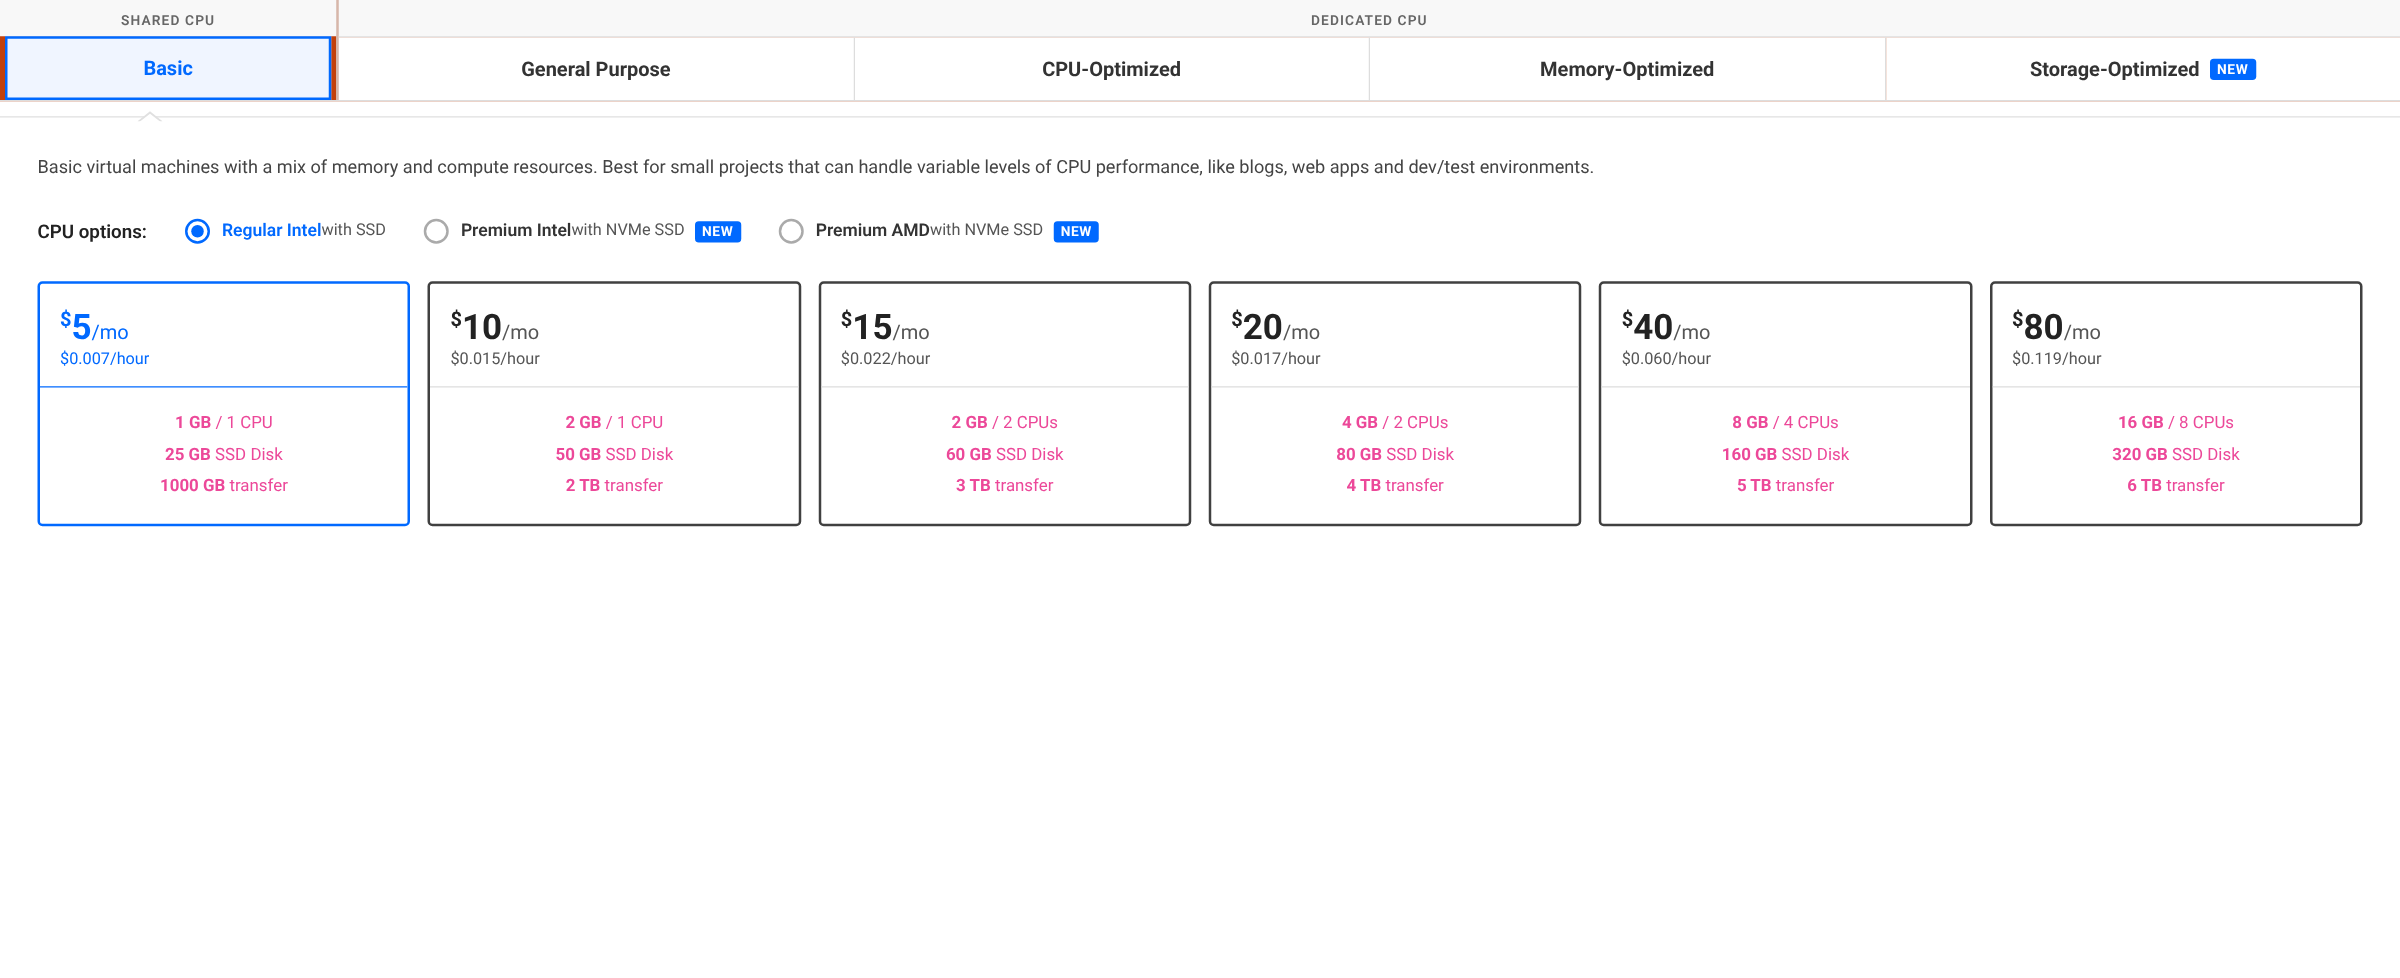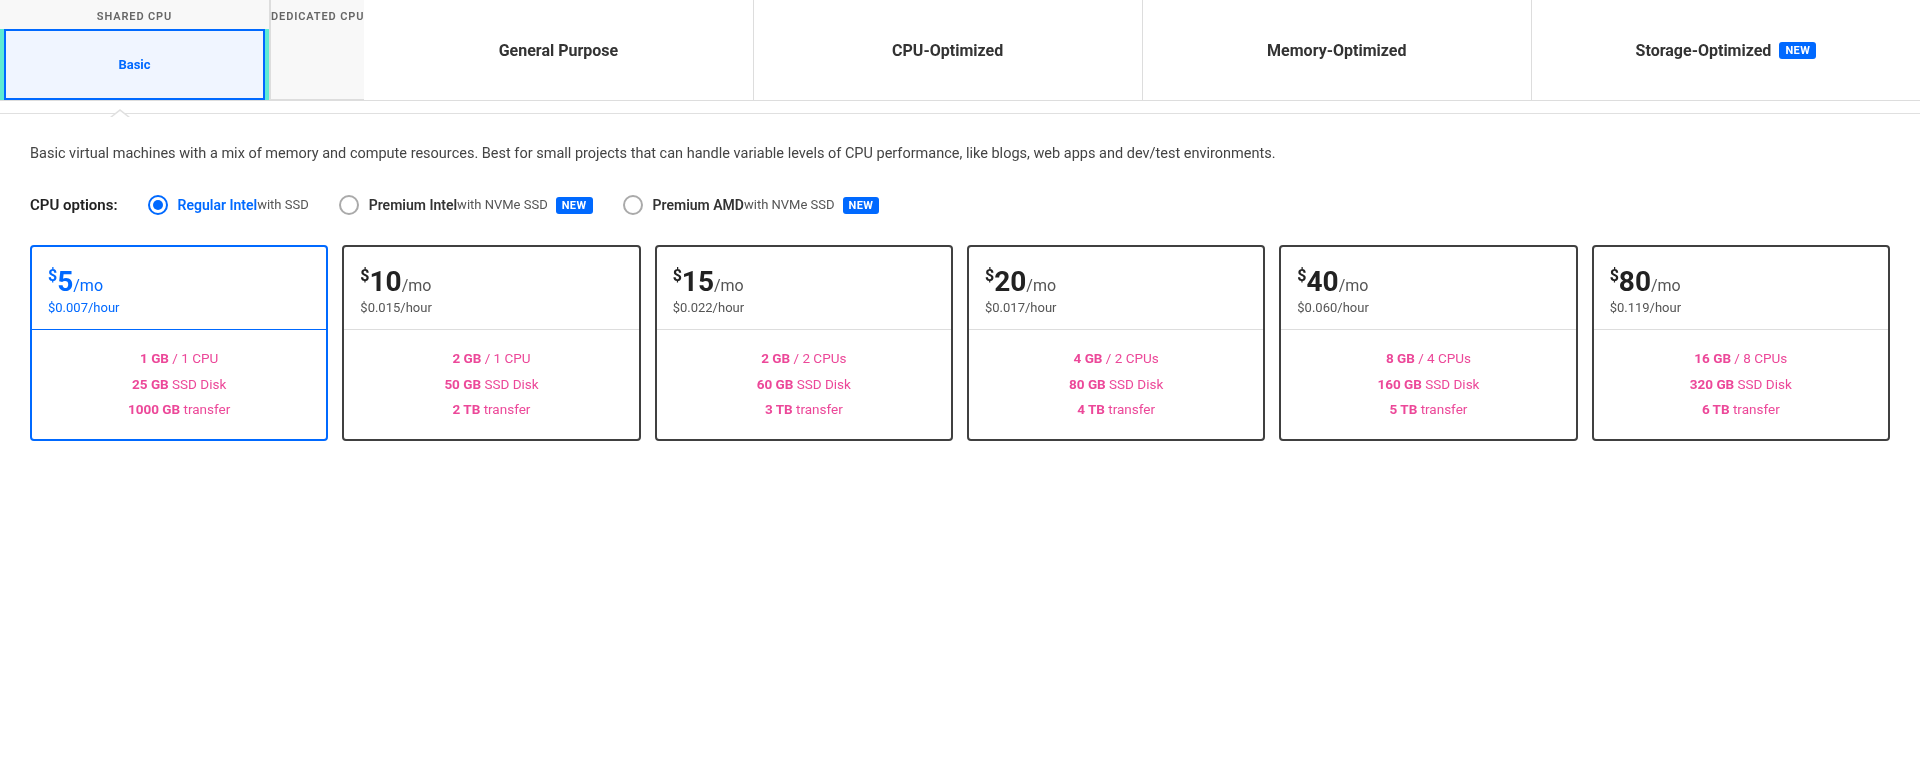--- a/index.html
+++ b/index.html
@@ -12,21 +12,21 @@
 
     .page-wrapper {
       max-width: 1920px;
       padding: 0;
     }
 
     
     .tabs-container {
       display: flex;
       border-bottom: 1px solid #ddd;
-      background: #5eead4;
+      background: #c2410c;
     }
 
     .tab-group-shared {
       display: flex;
       flex-direction: column;
       border-right: 1px solid #ddd;
       min-width: 270px;
     }
 
     .tab-group-label {
@@ -37,41 +37,41 @@
       text-align: center;
       padding: 10px 0 6px;
       text-transform: uppercase;
       background: #f8f8f8;
     }
 
     .tab-item {
       display: flex;
       align-items: center;
       justify-content: center;
-      padding: 26px 20px;
+      padding: 14px 20px;
       cursor: pointer;
-      font-size: 13px;
+      font-size: 16px;
       font-weight: 700;
       color: #333;
       background: #fff;
       border: none;
       position: relative;
     }
 
     .tab-item.active {
       color: #0069ff;
       border: 2px solid #0069ff;
       background: #f0f5ff;
       margin: 0 4px 0 4px;
     }
 
     .tab-group-dedicated {
       flex: 1;
       display: flex;
-      flex-direction: row;
+      flex-direction: column;
       border-left: 1px solid #ddd;
     }
 
     .tab-group-dedicated .tab-group-label {
       text-align: center;
       padding: 10px 0 6px;
       border-bottom: 1px solid #ddd;
     }
 
     .dedicated-tabs {

